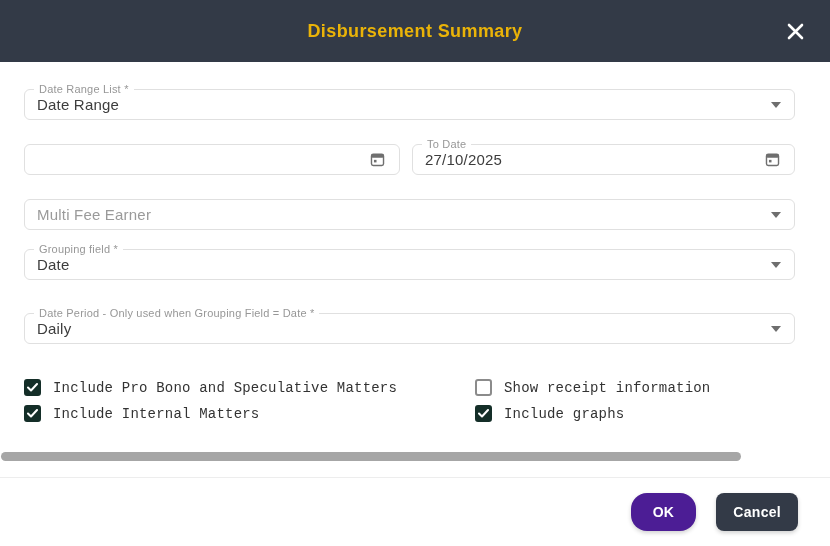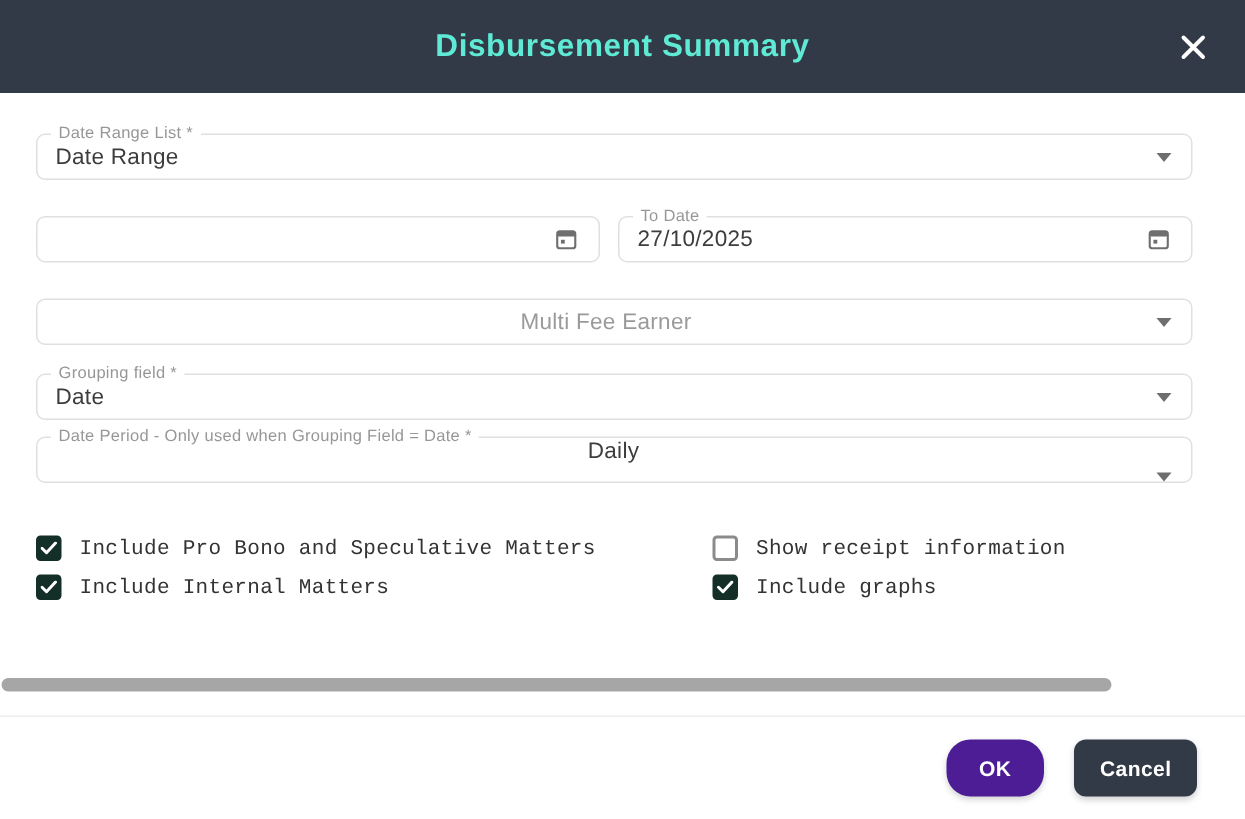--- a/index.html
+++ b/index.html
@@ -6,21 +6,21 @@
   html,body { background:#fff; }
   body { font-family:"Liberation Sans", sans-serif; }
   .modal {
     position:relative; width:830px; height:546px; background:#fff; overflow:hidden;
   }
   
   .hdr {
     height:62px; background:#333a47; display:flex; align-items:center; justify-content:center;
     position:relative;
   }
-  .hdr-title { color:#5eead4; font-size:21px; font-weight:600; letter-spacing:.4px; }
+  .hdr-title { color:#eab308; font-size:18px; font-weight:600; letter-spacing:.4px; }
   .close-btn {
     position:absolute; right:22px; top:50%; transform:translateY(-50%);
     background:none; border:none; cursor:pointer; display:flex; align-items:center; justify-content:center;
     width:26px; height:26px;
   }
   
   .content { padding:0 35px 0 24px; }
   .field {
     position:relative; height:31px; border:1px solid #e0e0e0; border-radius:6px;
     display:flex; align-items:center; padding:0 13px 0 12px; background:#fff;
@@ -39,23 +39,23 @@
     border:none; outline:none; flex:1; font-family:"Liberation Sans",sans-serif;
     font-size:15px; color:#3d3d3d; letter-spacing:.2px; background:transparent; min-width:0;
   }
   .dinput::placeholder { color:#9a9a9a; opacity:1; }
   .cal-icon { margin-left:auto; display:flex; align-items:center; }
   .daterow { display:flex; gap:12px; }
   .daterow .field.from { flex:0 0 376px; }
   .daterow .field.to   { flex:1; }
   .mt1 { margin-top:27px;gap:44px; }
   .mt2 { margin-top:24px; }
-  .mt3 { margin-top:24px;text-align:center; }
+  .mt3 { margin-top:24px; }
   .mt4 { margin-top:19px; }
-  .mt5 { margin-top:11px;flex-direction:column; }
+  .mt5 { margin-top:33px; }
   
   .cbgrid { display:flex; margin-top:35px; }
   .cbcol { display:flex; flex-direction:column; }
   .cbcol.left { width:451px; }
   .cbrow { display:flex; align-items:center; margin-bottom:9px; cursor:pointer; height:17px;font-family:Liberation Mono, monospace; }
   .cb {
     width:17px; height:17px; border:2px solid #8b8b8b; border-radius:3px; background:#fff;
     display:flex; align-items:center; justify-content:center; flex:0 0 17px;
   }
   .cb.checked { background:#142e28; border-color:#142e28; }

